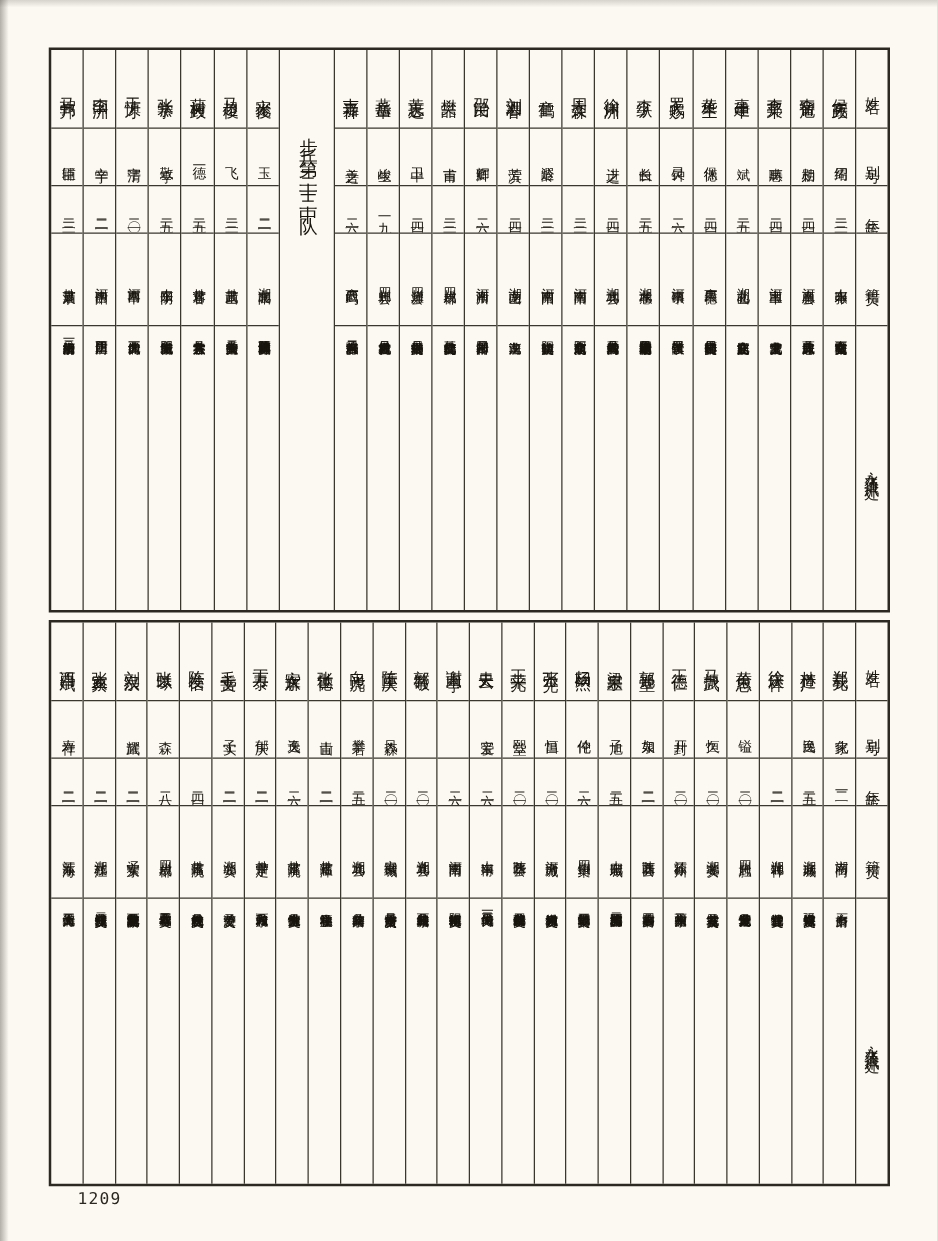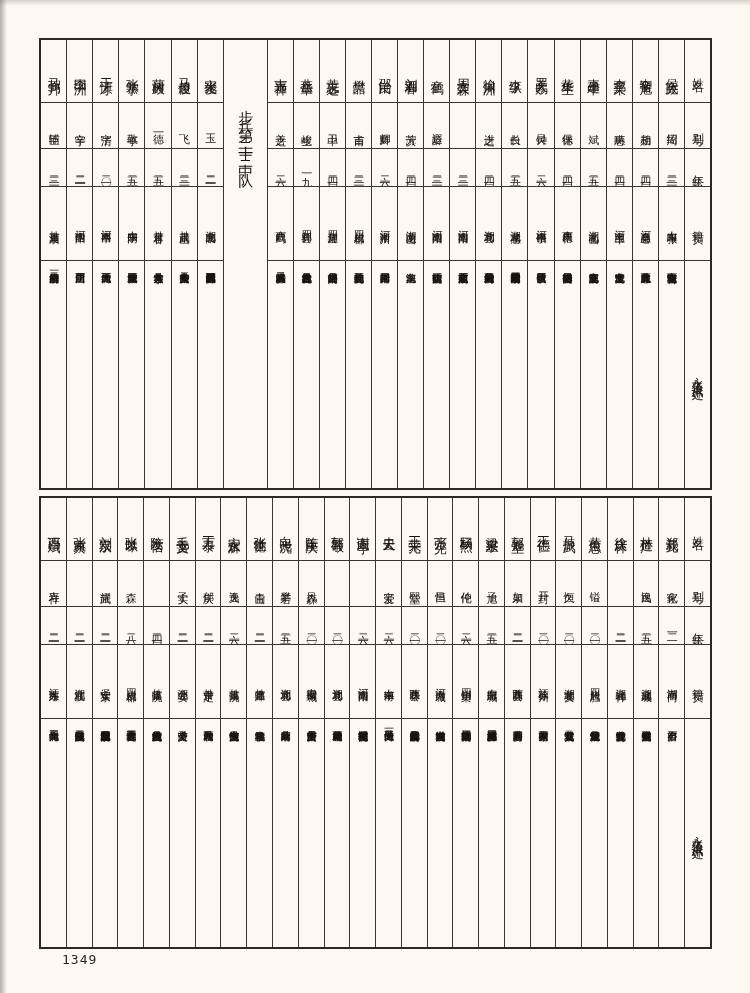--- a/index.html
+++ b/index.html
@@ -941,14 +941,14 @@
           <span class="vtext">二二</span>
         </div>
         <div class="cell origin">
           <span class="vtext">江苏东海</span>
         </div>
         <div class="cell addr">
           <span class="vtext">海州北大街三三号</span>
         </div>
       </div>
     </div>
-  <div class="pagenum">1349</div>
+  <div class="pagenum">1209</div>
 </div>
 
 </body></html>

